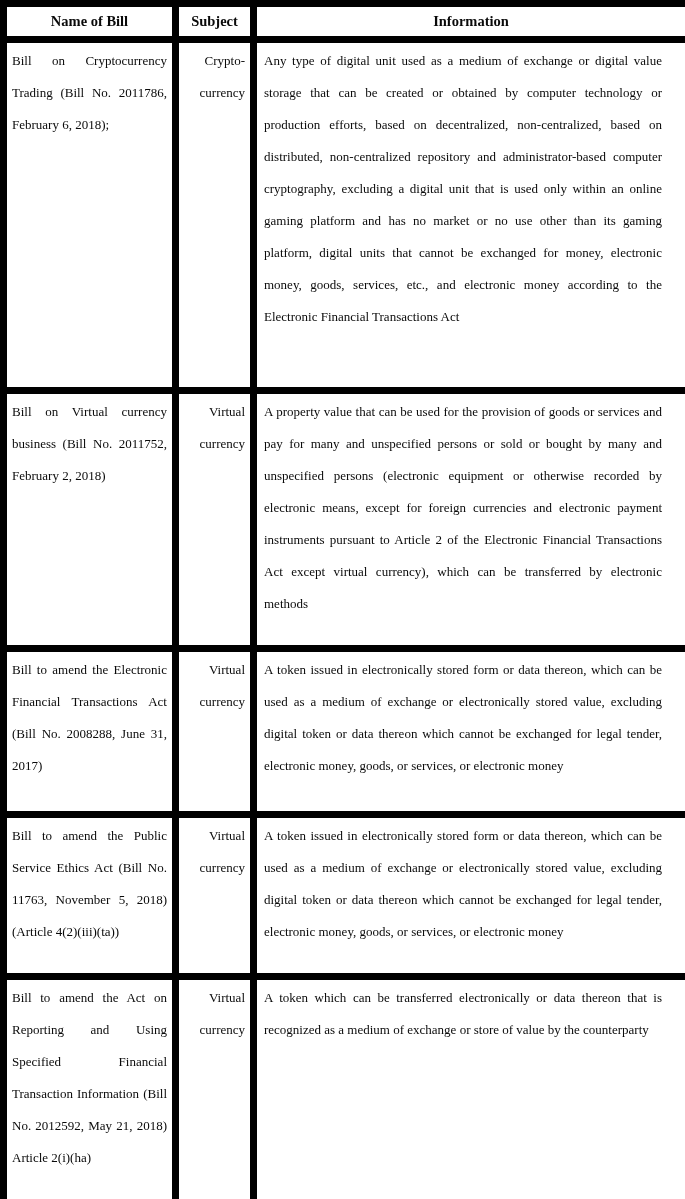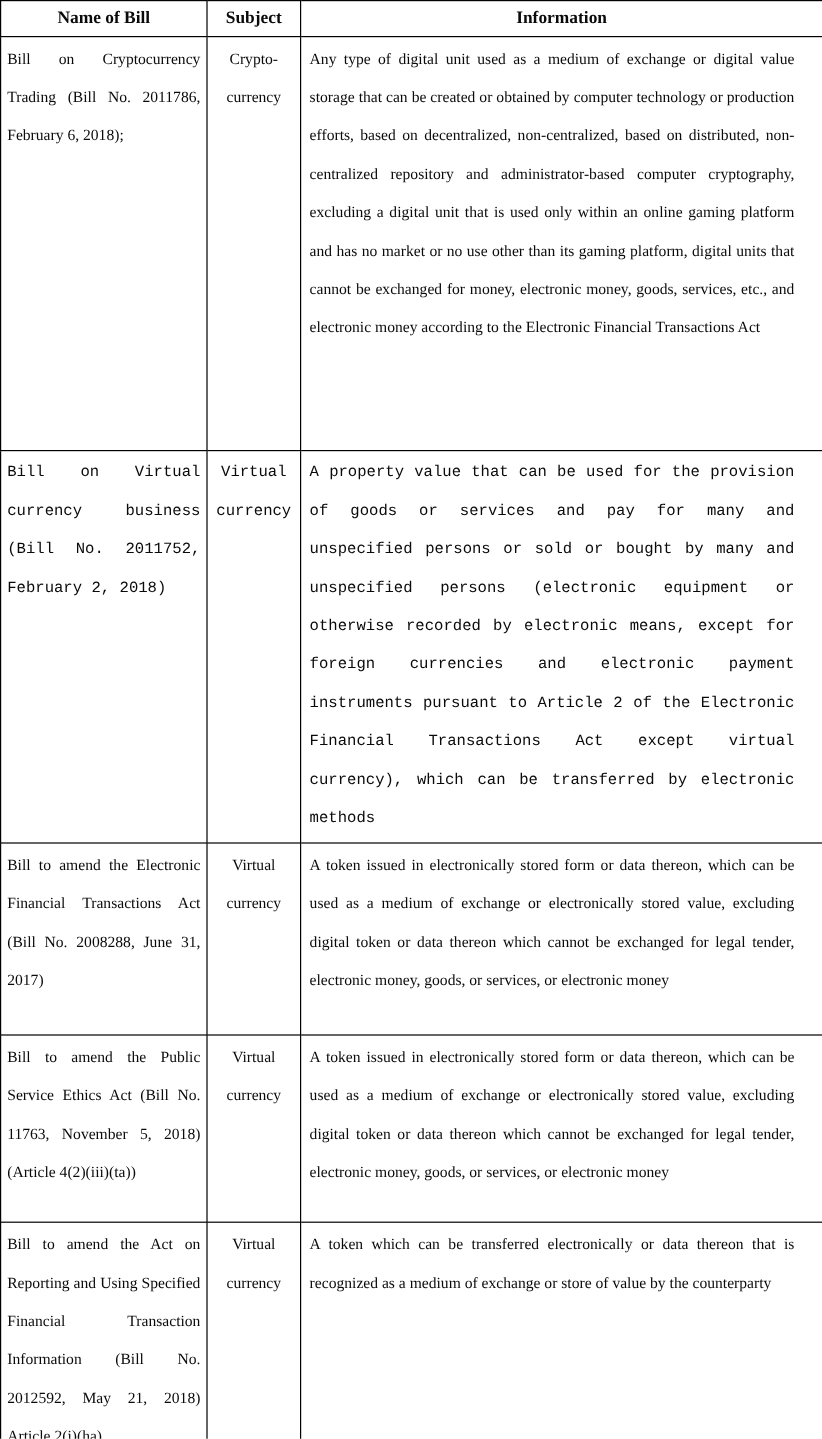--- a/index.html
+++ b/index.html
@@ -20,21 +20,21 @@
     border-collapse: collapse;
     table-layout: fixed;
   }
 
   #bill-table col.col-name { width: 172px; }
   #bill-table col.col-subject { width: 78px; }
   #bill-table col.col-definition { width: 435px; }
 
   #bill-table th,
   #bill-table td {
-    border: 1px solid #000000;
+    border: 7px solid #000000;
     vertical-align: top;
     padding: 0;
   }
 
   
   #bill-table thead th {
     height: 29px;
     font-weight: bold;
     font-size: 14.5px;
     text-align: center;
@@ -50,34 +50,34 @@
     line-height: 32px;
     padding: 2px 5px 4px 5px;
   }
   .cell-name .cell-inner {
     text-align: justify;
     text-align-last: left;
     -moz-text-align-last: left;
     hyphens: none;
   }
   .cell-subject .cell-inner {
-    text-align: center;
+    text-align: right;
     word-break: break-word;
   }
   .cell-definition .cell-inner {
     text-align: justify;
     text-align-last: left;
     -moz-text-align-last: left;
     padding-left: 7px;
     padding-right: 23px;
   }
 
   
   tr[data-row="0"] td { height: 344px; }
-  tr[data-row="1"] td { height: 251px; font-family: Liberation Mono, monospace; }
+  tr[data-row="1"] td { height: 251px; }
   tr[data-row="2"] td { height: 159px; }
   tr[data-row="3"] td { height: 155px; }
   tr[data-row="4"] td { height: 252px; }
 </style>
 </head>
 <body>
 
 <table id="bill-table">
   <colgroup>
     <col class="col-name">

